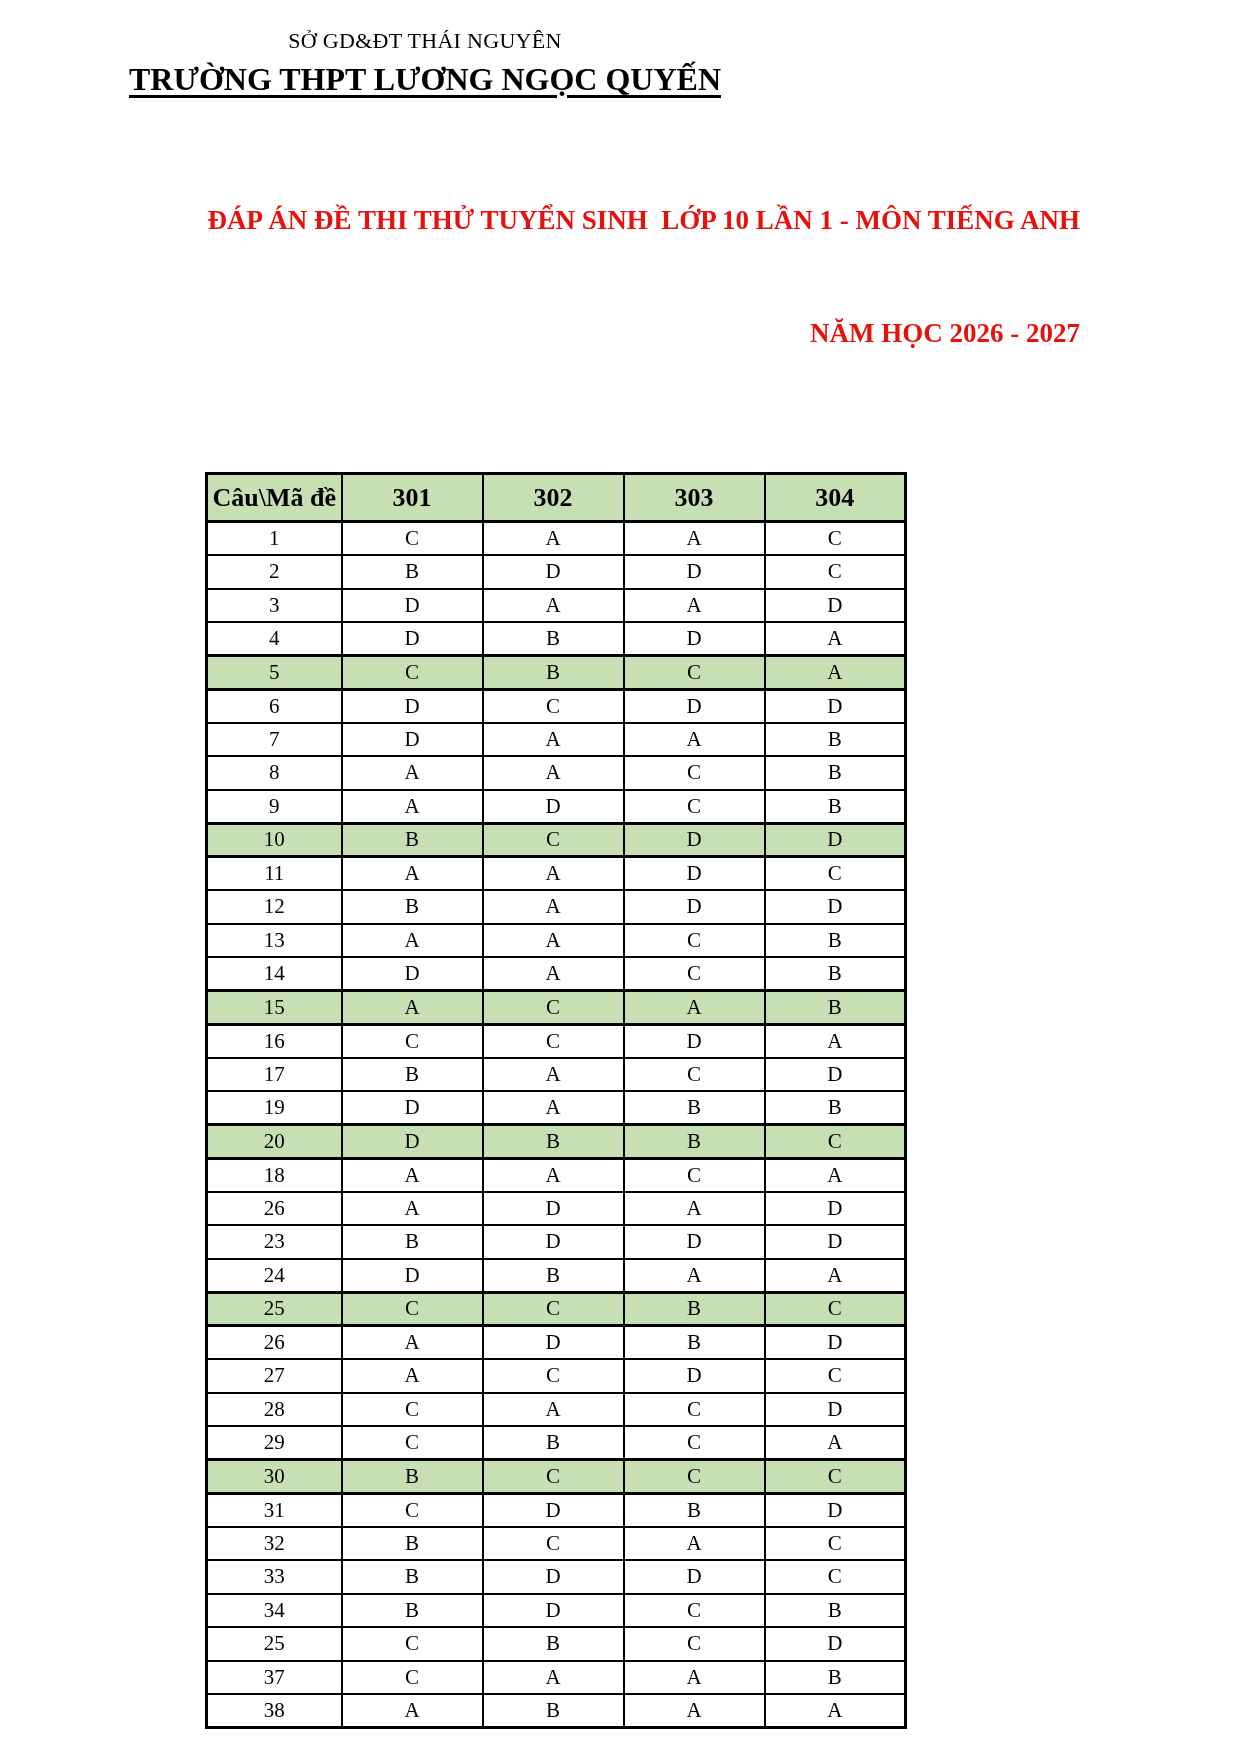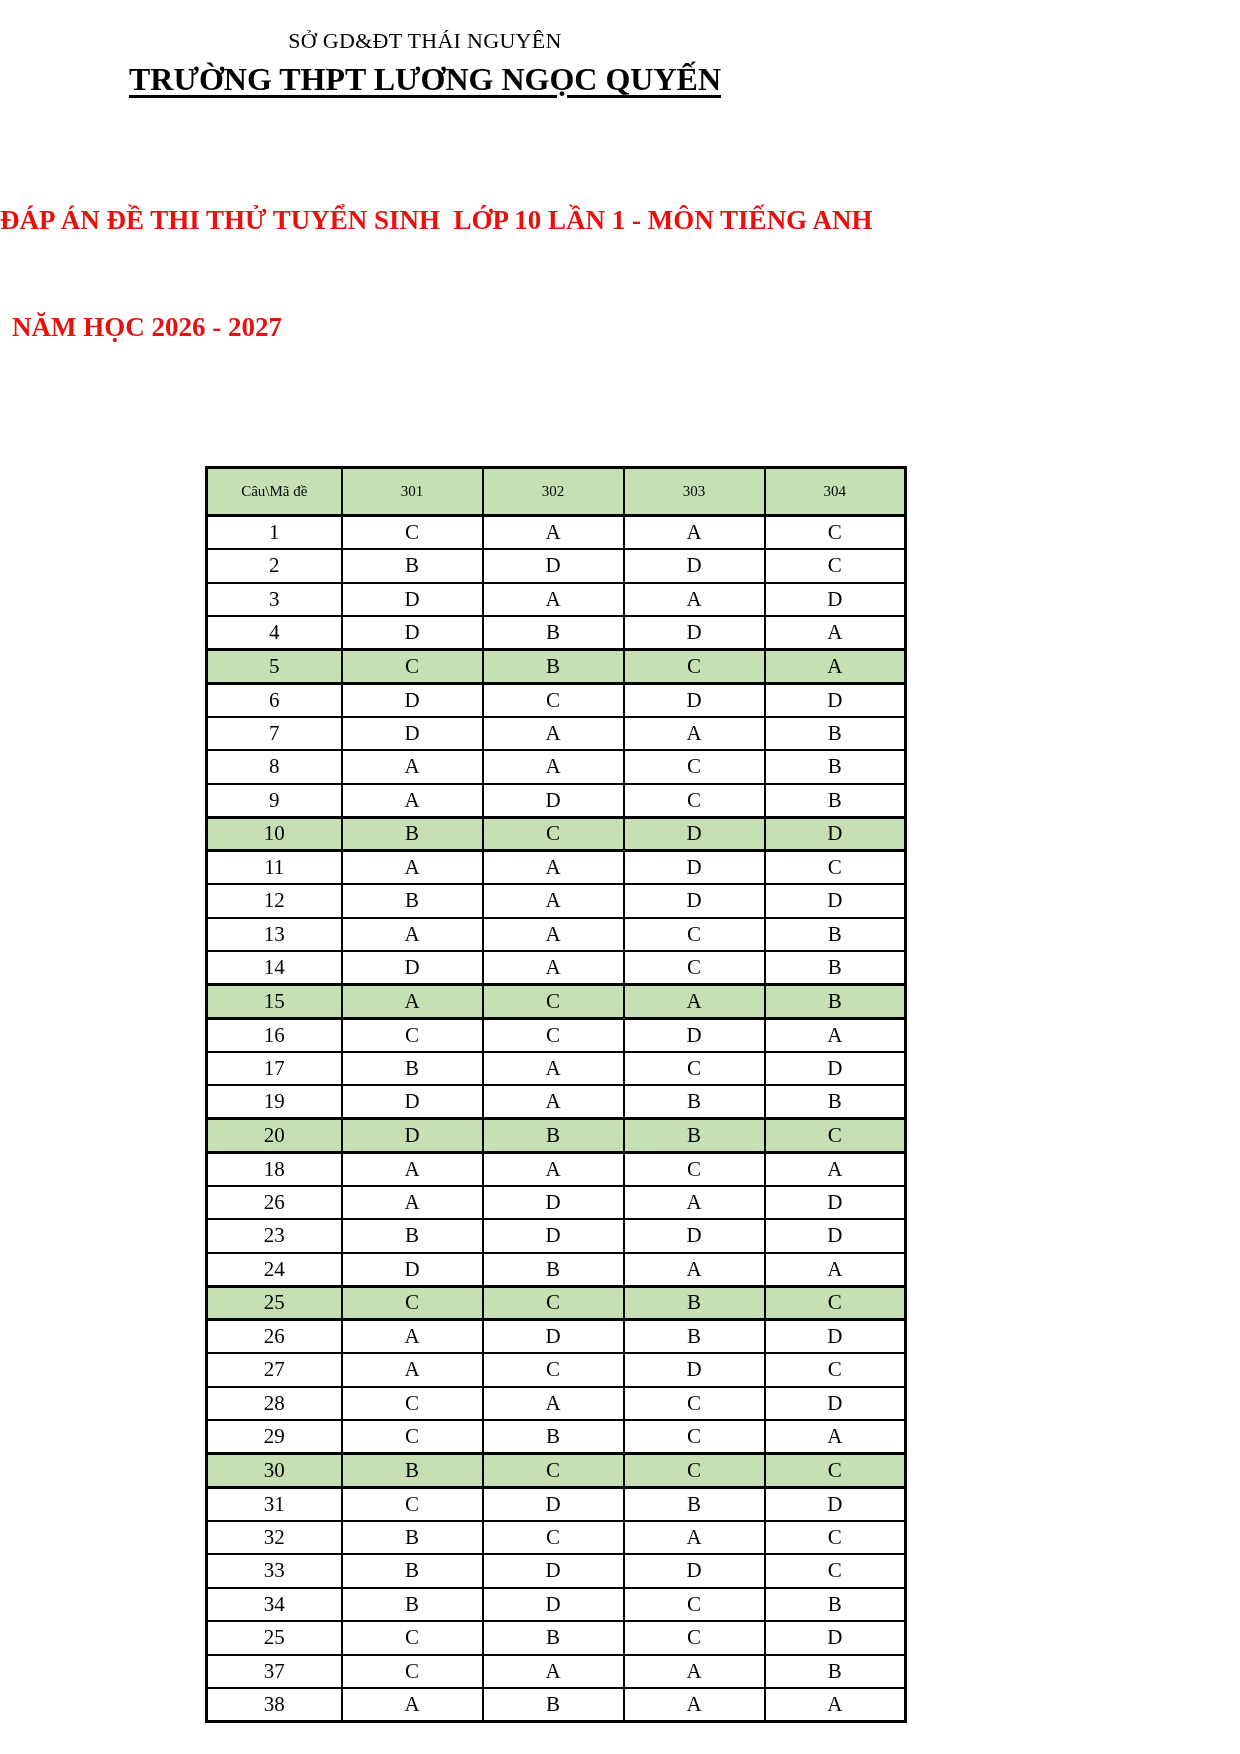--- a/index.html
+++ b/index.html
@@ -29,51 +29,51 @@
     margin-top:7px;
     font-size:32px;
     font-weight:bold;
     text-decoration:underline;
     text-decoration-thickness:2.5px;
     text-underline-offset:5px;
   }
   .title-block{
     width:1080px;
     margin-top:38px;
-    text-align:left;
+    text-align:right;
     color:var(--accent-red);
     font-weight:bold;
     font-size:27px;
     line-height:1.25;
     white-space:pre-wrap;
   }
-  .title-line2{margin-top:6px;padding-left:12px;}
+  .title-line2{margin-top:12px;padding-left:12px;}
   table.answer-key{
     margin-left:205px;
     margin-top:54px;
     width:700px;
     border-collapse:collapse;
     table-layout:fixed;
     border:3px solid var(--border-black);
   }
   col.c-q{width:135px;}
   col.c-a{width:141px;}
   th,td{
     border:2px solid var(--border-black);
     text-align:center;
     vertical-align:middle;
     font-size:21px;
     height:33.5px;
     padding:0;
   }
   thead th{
     background:var(--hl-green);
-    font-weight:normal;
+    font-weight:bold;
     height:48px;
-    font-size:15px;
+    font-size:26px;
     border-bottom-width:3px;
   }
   tbody tr.hl td{
     background:var(--hl-green);
     border-top-width:3px;
     border-bottom-width:3px;
   }
 </style>
 </head>
 <body>

